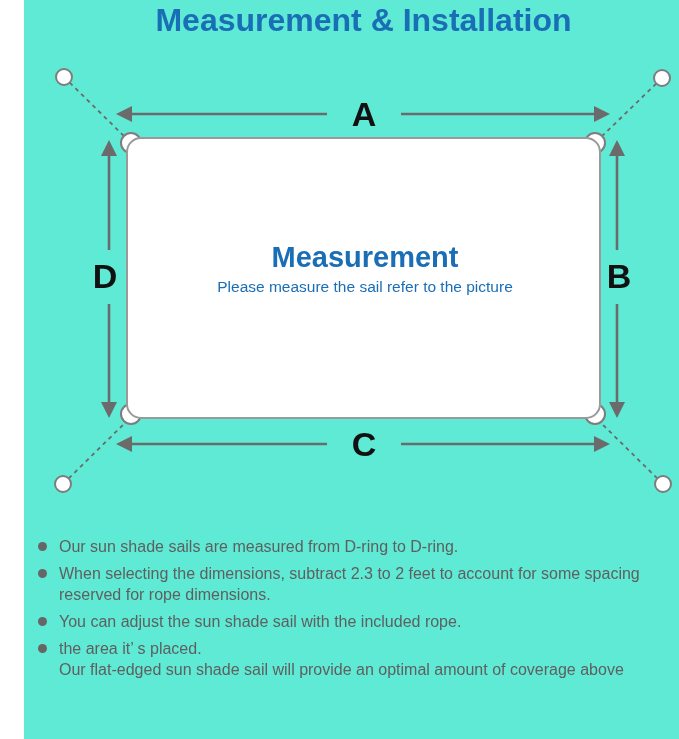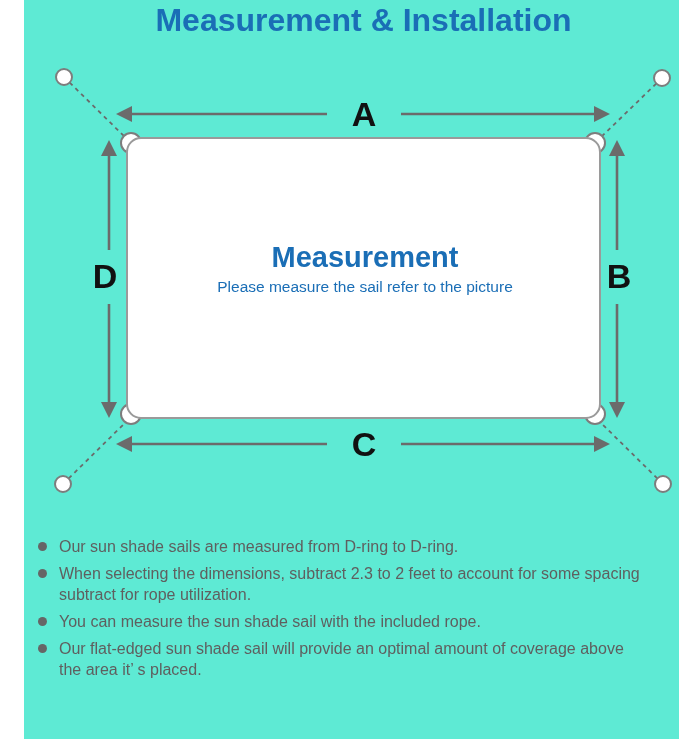--- a/index.html
+++ b/index.html
@@ -111,31 +111,31 @@
     <li class="note-item">
       <span class="bullet-dot"></span>
       <div class="note-text">
         <div class="note-line">Our sun shade sails are measured from D-ring to D-ring.</div>
       </div>
     </li>
     <li class="note-item">
       <span class="bullet-dot"></span>
       <div class="note-text">
         <div class="note-line">When selecting the dimensions, subtract 2.3 to 2 feet to account for some spacing</div>
-        <div class="note-line">subtract for rope utilization.</div>
+        <div class="note-line">reserved for rope dimensions.</div>
       </div>
     </li>
     <li class="note-item">
       <span class="bullet-dot"></span>
       <div class="note-text">
-        <div class="note-line">You can measure the sun shade sail with the included rope.</div>
+        <div class="note-line">You can adjust the sun shade sail with the included rope.</div>
       </div>
     </li>
     <li class="note-item">
       <span class="bullet-dot"></span>
       <div class="note-text">
+        <div class="note-line">the area it’ s placed.</div>
         <div class="note-line">Our flat-edged sun shade sail will provide an optimal amount of coverage above</div>
-        <div class="note-line">the area it’ s placed.</div>
       </div>
     </li>
   </ul>
 
 </div>
 
 </body></html>

